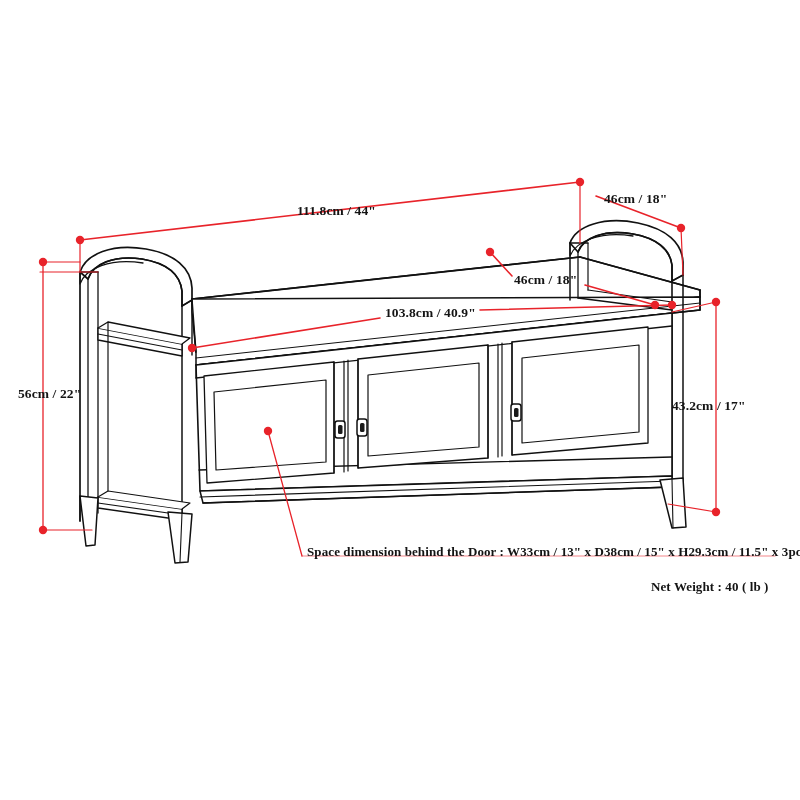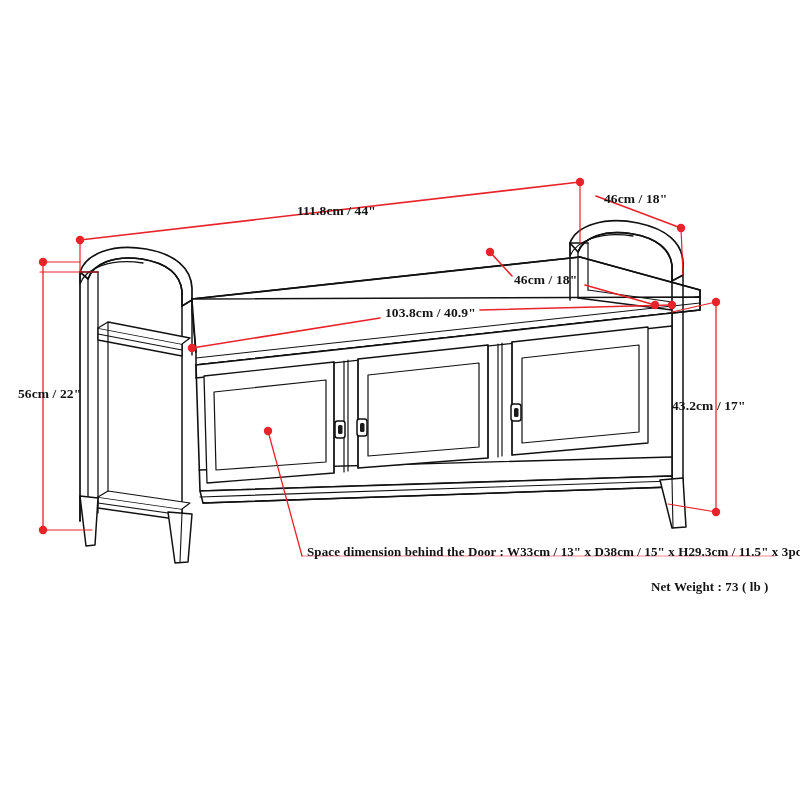--- a/index.html
+++ b/index.html
@@ -264,15 +264,15 @@
   <div class="dim-label sz-main" id="label-depth-seat">46cm / 18"</div>
 
   <div class="dim-label sz-main" id="label-seat-width">103.8cm / 40.9"</div>
 
   <div class="dim-label sz-main" id="label-height-total">56cm / 22"</div>
 
   <div class="dim-label sz-main" id="label-height-cabinet">43.2cm / 17"</div>
 
   <div class="dim-label sz-note" id="label-door-space">Space dimension behind the Door  : W33cm / 13" x D38cm / 15" x H29.3cm / 11.5" x 3pcs</div>
 
-  <div class="dim-label sz-weight" id="label-net-weight">Net Weight : 73 ( lb )</div>
+  <div class="dim-label sz-weight" id="label-net-weight">Net Weight : 40 ( lb )</div>
 
 </div>
 
 </body></html>

